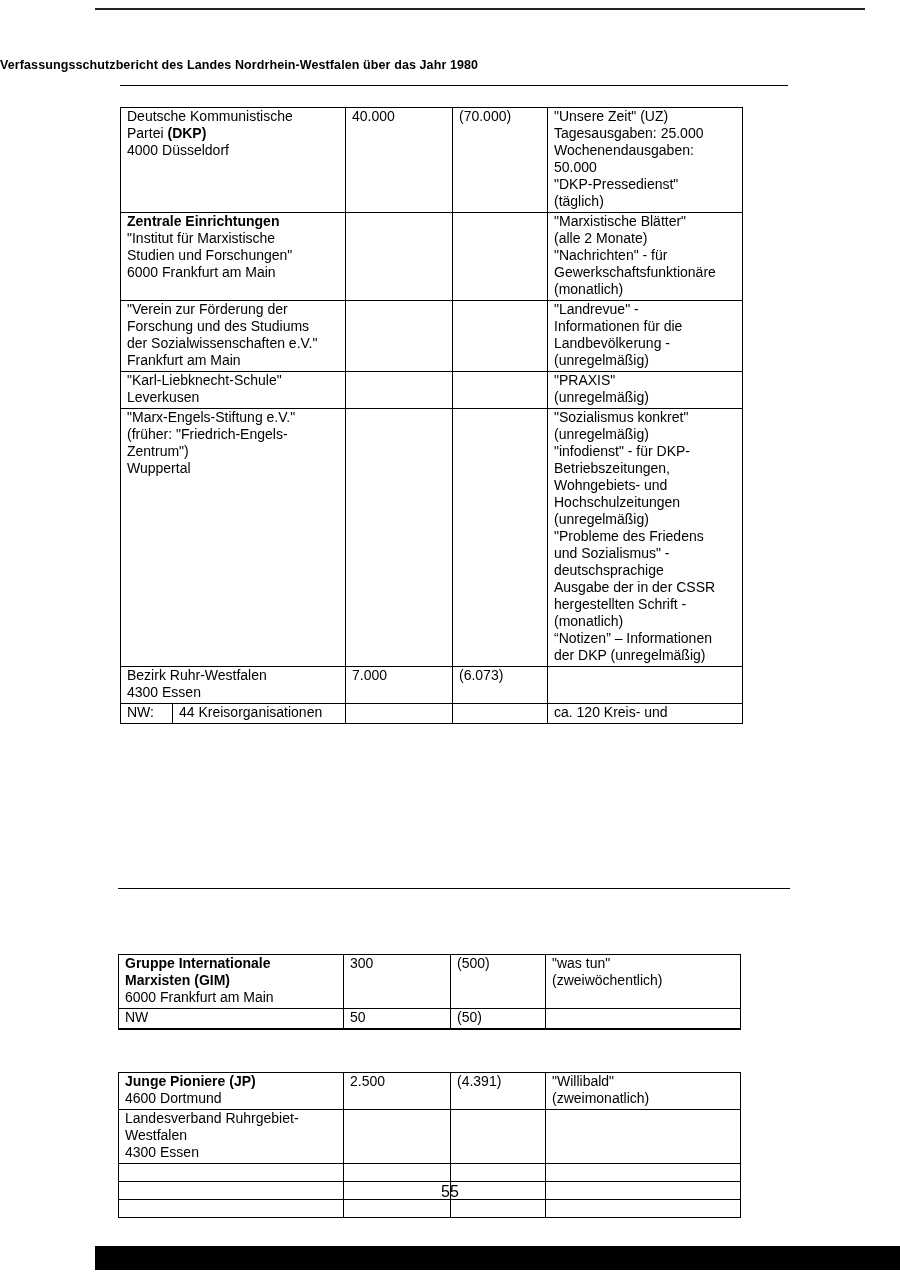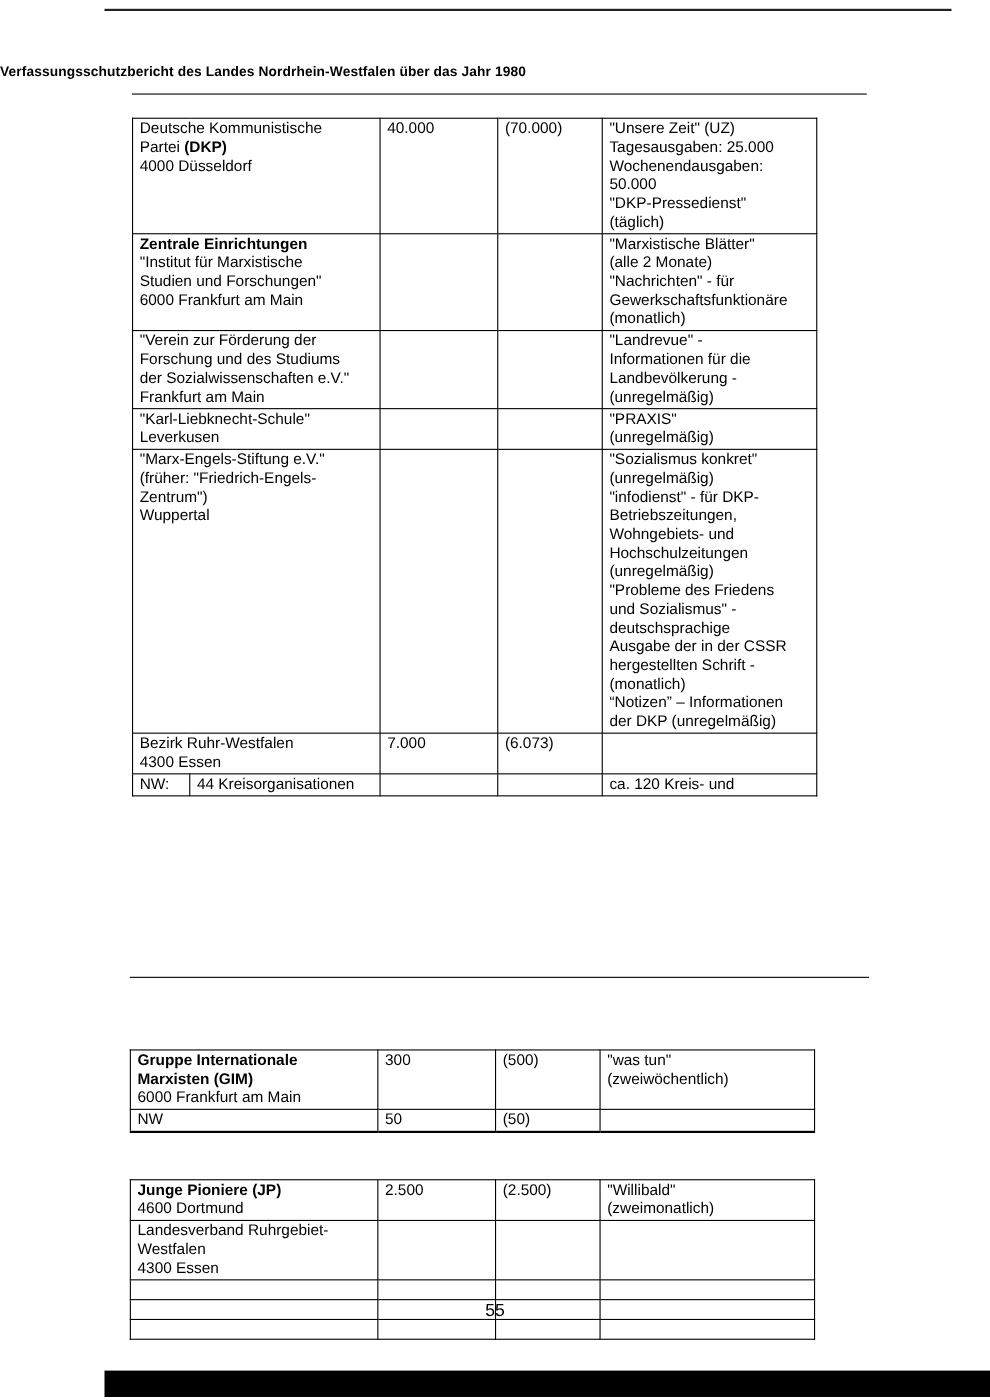--- a/index.html
+++ b/index.html
@@ -182,21 +182,21 @@
       <col style="width:225px">
         <col style="width:107px">
         <col style="width:95px">
         <col style="width:195px">
     </colgroup>
     <tbody>
       <tr>
         <td><span class="b">Junge Pioniere (JP)</span><span>
 4600 Dortmund</span></td>
         <td class="num">2.500</td>
-        <td class="num">(2.500)</td>
+        <td class="num">(4.391)</td>
         <td>"Willibald"
 (zweimonatlich)</td>
       </tr>
       <tr>
         <td>Landesverband Ruhrgebiet-
 Westfalen
 4300 Essen</td>
         <td class="num"></td>
         <td class="num"></td>
         <td></td>

